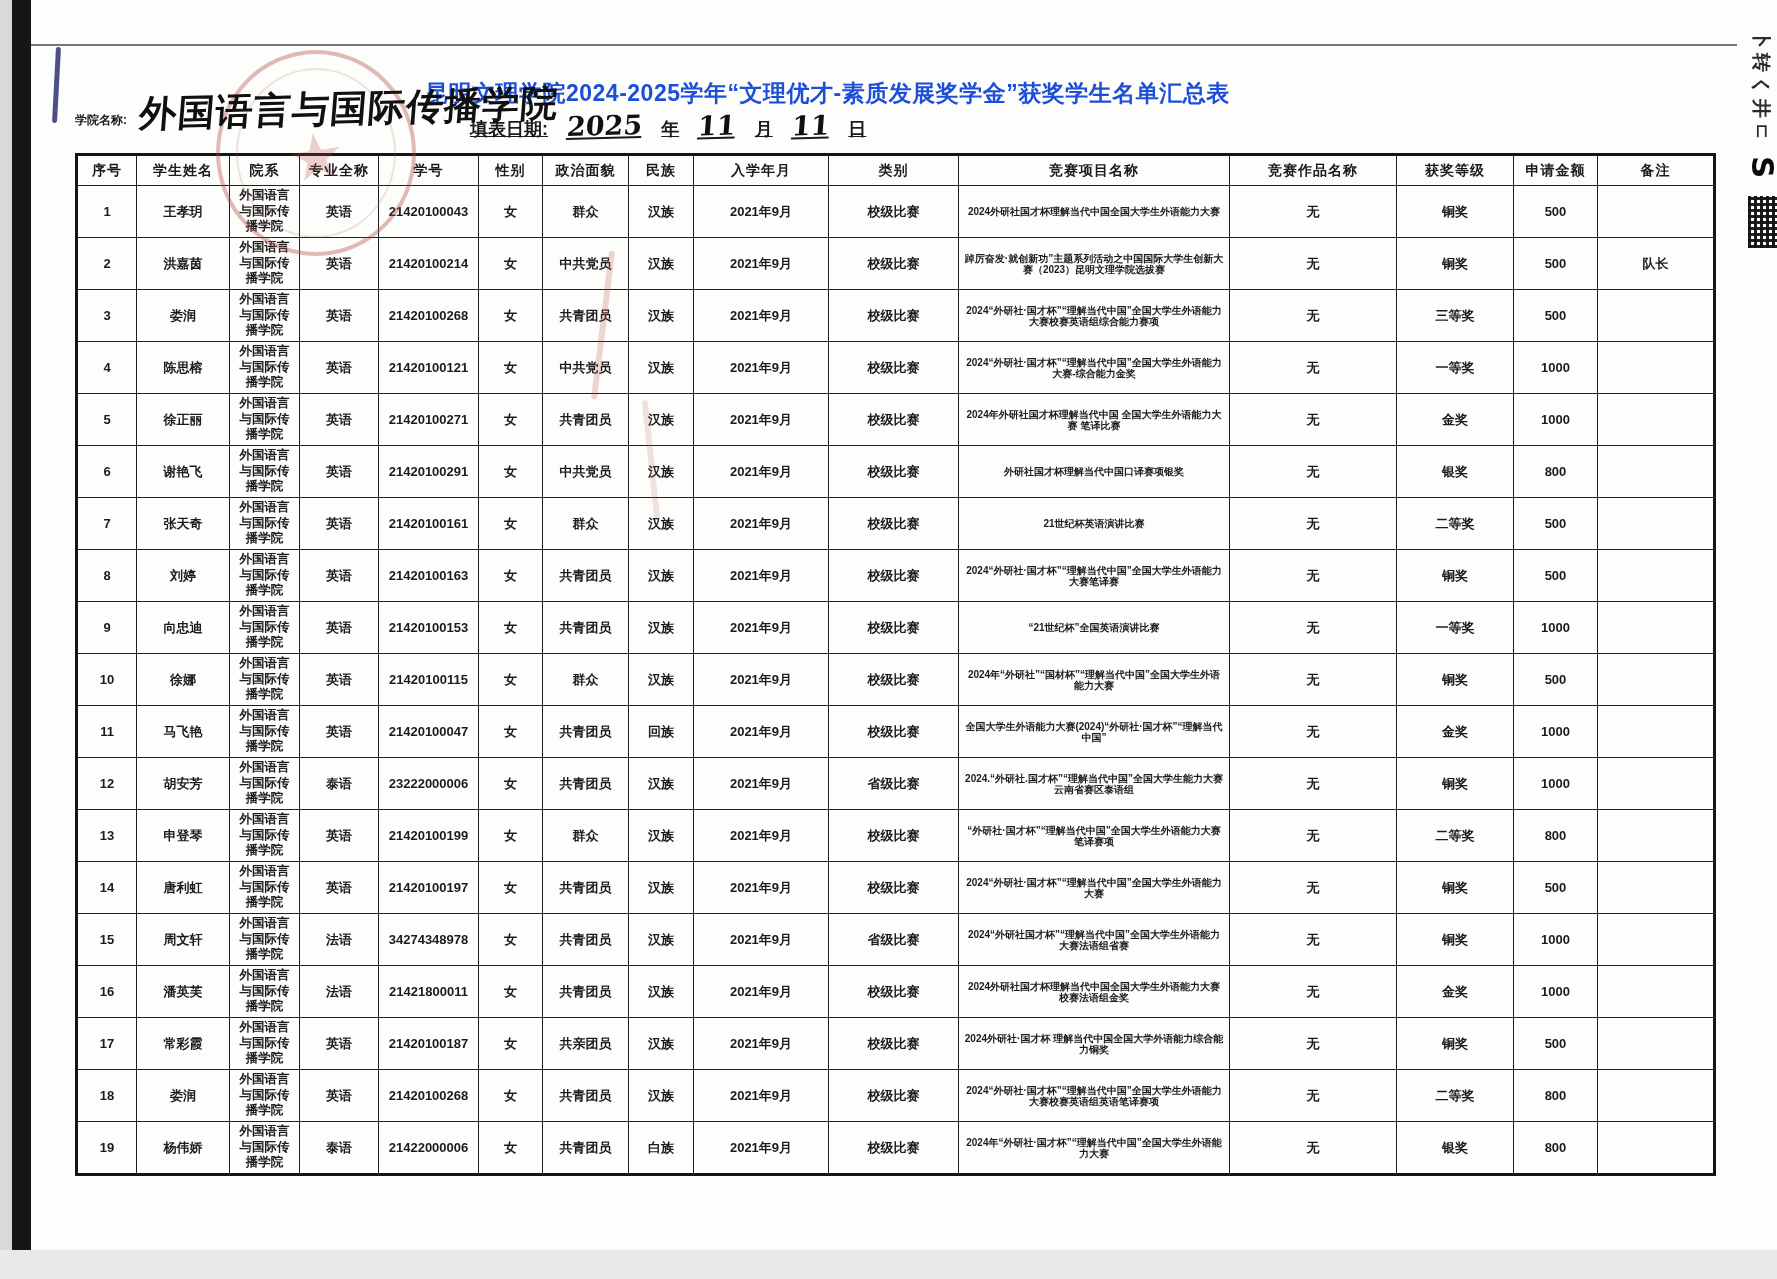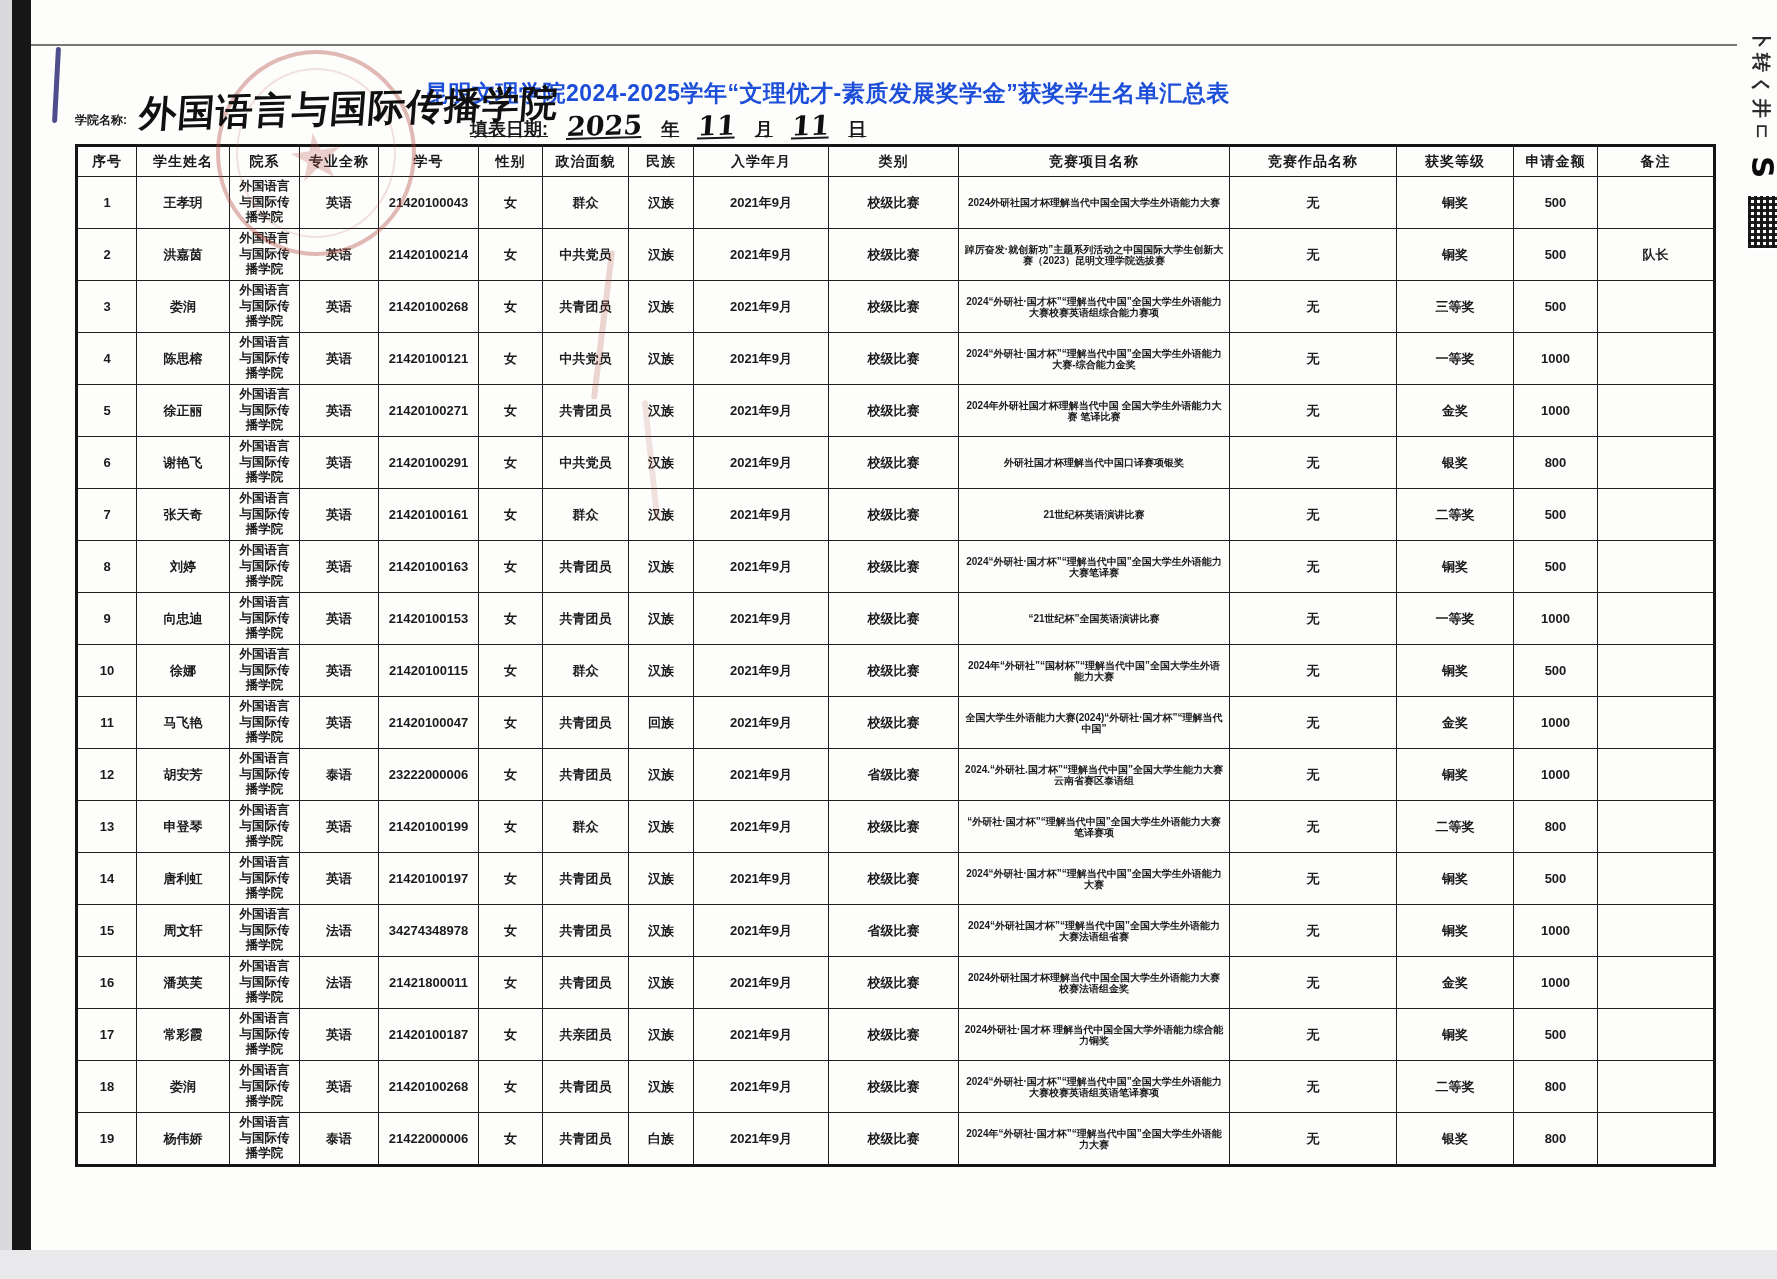--- a/index.html
+++ b/index.html
@@ -42,21 +42,21 @@
     font-family:"DejaVu Serif", serif; font-weight:700; color:#101010;
     transform:skewX(-6deg) rotate(-1.5deg); display:inline-block;
   }
   .college-hand { position:absolute; left:140px; top:84px; font-size:37px; letter-spacing:1px; white-space:nowrap; z-index:6; }
   .date-line {
     position:absolute; left:470px; top:110px; display:flex; align-items:flex-end; gap:19px;
     font-size:18px; font-weight:700;text-decoration:underline;
   }
   .date-line .hand { font-size:27px; }
   
-  .sheet { position:absolute; left:75px; top:144px; z-index:2; }
+  .sheet { position:absolute; left:75px; top:153px; z-index:2; }
   table { border-collapse:collapse; table-layout:fixed; width:1638px; background:transparent; }
   th, td {
     border:1.6px solid #1f1f1f; text-align:center; vertical-align:middle;
     font-weight:700; color:#1b1b1b; padding:1px 3px; overflow:hidden;
   }
   table { border:3px solid #151515; }
   thead th { height:27px; font-size:14px; letter-spacing:1px; }
   tbody td { height:49px; font-size:13px; line-height:1.18; }
   td.cell-competition { font-size:10px; line-height:1.1; padding:1px 5px; }
   td.cell-dept { font-size:12.5px; line-height:1.25; padding:1px 6px; }

